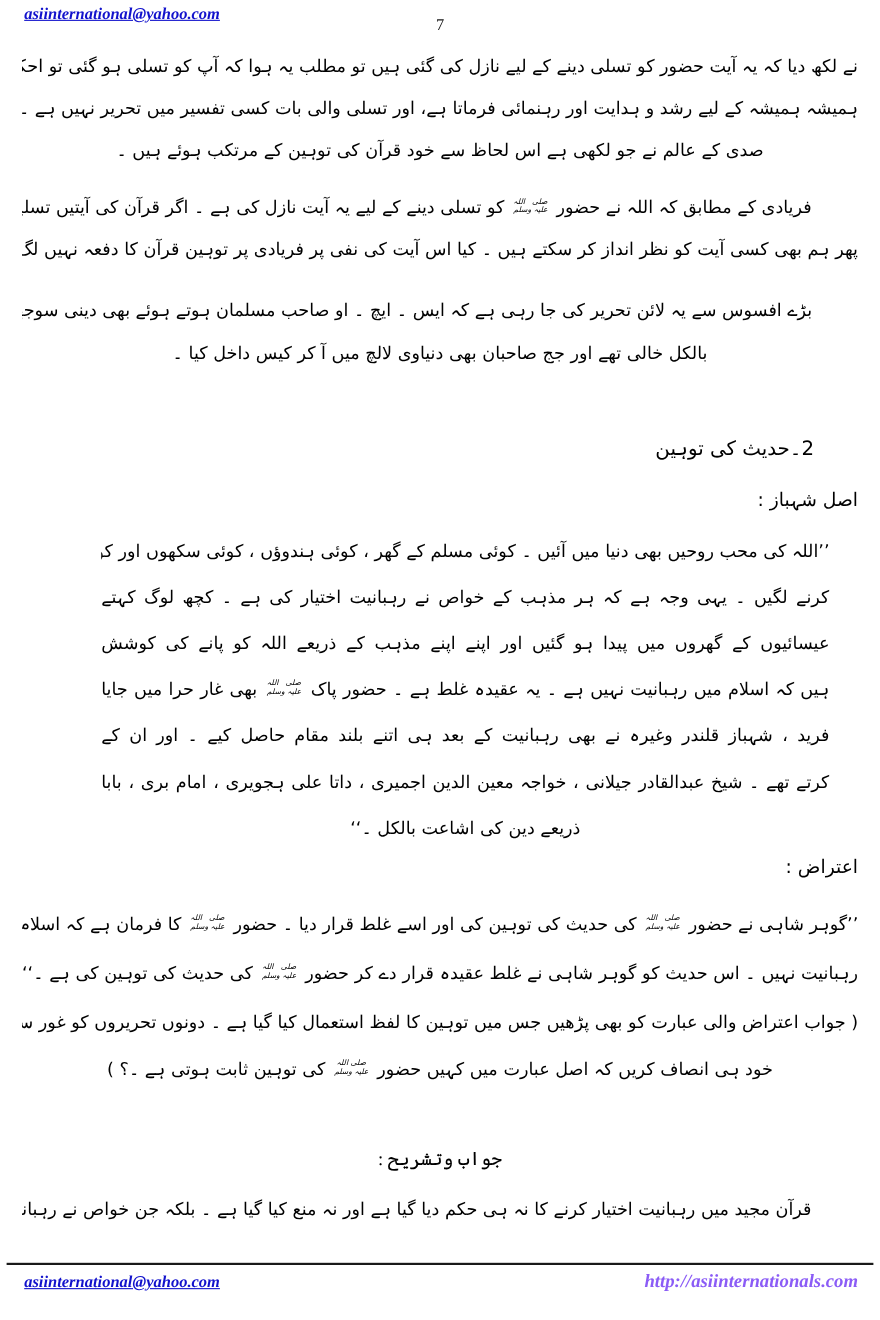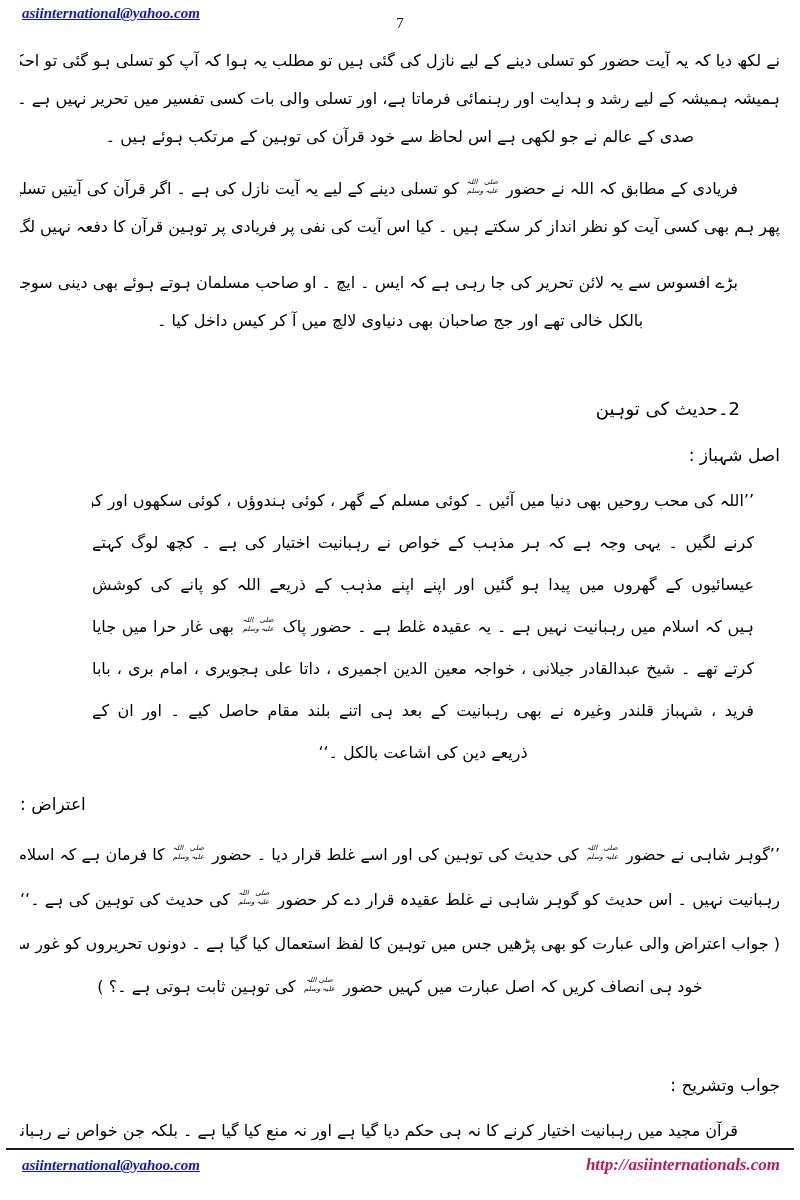--- a/index.html
+++ b/index.html
@@ -31,40 +31,40 @@
   .para2{margin-top:14px;}
   .para3{margin-top:18px;}
   .h2{
     margin:54px 40px 0 0;font-weight:normal;font-size:18px;line-height:30px;
     text-align:right;
   }
   .lbl{line-height:30px;font-size:17px;}
   .lbl-asl{margin-top:16px;text-align:right;}
   .quote{margin:10px 26px 0 72px;}
   .quote .u{line-height:42px;}
-  .lbl-etiraz{margin-top:15px;text-align:left;}
+  .lbl-etiraz{text-align:right;}
   .etiraz{margin-top:13px;}
   .etiraz .u{line-height:45px;}
   .note .u{line-height:43px;}
-  .lbl-jawab{margin-top:62px;text-align:right;}
+  .lbl-jawab{margin-top:46px;text-align:center;font-family:Liberation Serif, serif;}
   .jawab{margin-top:12px;}
   
   .saw{
     display:inline-block;font-size:7px;line-height:1.15;
     vertical-align:middle;margin:0 3px;transform:translateY(-3px);font-style:italic;
   }
   
   .ftr{position:absolute;left:0;right:0;top:1148px;padding:0 4px;}
   .ftr-rule{border-top:2px solid #1a1a1a;margin:0 2px 5px 2px;}
   .ftr-row{display:flex;justify-content:space-between;align-items:baseline;padding:0 16px 0 18px;}
   .ftr-email{
     color:#1212cc;font-weight:bold;font-style:italic;font-size:15px;
     text-decoration:underline;
   }
-  .ftr-url{color:#be185d;font-weight:bold;font-style:italic;font-size:17px;}
+  .ftr-url{color:#8b5cf6;font-weight:bold;font-style:italic;font-size:17px;}
 </style>
 </head>
 <body>
 
 <div class="page">
 
   <div class="hdr">
     <a class="hdr-email">asiinternational@yahoo.com</a>
     <div class="pagenum">7</div>
   </div>
@@ -87,22 +87,22 @@
 
   <div class="u h2" dir="rtl">2۔حدیث کی توہین</div>
 
   <div class="u lbl lbl-asl" dir="rtl">اصل شہباز :</div>
 
   <div class="quote" dir="rtl">
     <div class="u fill">’’اللہ کی محب روحیں بھی دنیا میں آئیں ۔ کوئی مسلم کے گھر ، کوئی ہندوؤں ، کوئی سکھوں اور کوئی</div>
     <div class="u fill">کرنے لگیں ۔ یہی وجہ ہے کہ ہر مذہب کے خواص نے رہبانیت اختیار کی ہے ۔ کچھ لوگ کہتے</div>
     <div class="u fill">عیسائیوں کے گھروں میں پیدا ہو گئیں اور اپنے اپنے مذہب کے ذریعے اللہ کو پانے کی کوشش</div>
     <div class="u fill">ہیں کہ اسلام میں رہبانیت نہیں ہے ۔ یہ عقیدہ غلط ہے ۔ حضور پاک <span class="saw">صلی اللہ<br>علیہ وسلم</span> بھی غار حرا میں جایا</div>
+    <div class="u fill">فرید ، شہباز قلندر وغیرہ نے بھی رہبانیت کے بعد ہی اتنے بلند مقام حاصل کیے ۔ اور ان کے</div>
     <div class="u fill">کرتے تھے ۔ شیخ عبدالقادر جیلانی ، خواجہ معین الدین اجمیری ، داتا علی ہجویری ، امام بری ، بابا</div>
-    <div class="u fill">فرید ، شہباز قلندر وغیرہ نے بھی رہبانیت کے بعد ہی اتنے بلند مقام حاصل کیے ۔ اور ان کے</div>
     <div class="u cent">ذریعے دین کی اشاعت بالکل ۔‘‘</div>
   </div>
 
   <div class="u lbl lbl-etiraz" dir="rtl">اعتراض :</div>
 
   <div class="etiraz" dir="rtl">
     <div class="u fill">’’گوہر شاہی نے حضور <span class="saw">صلی اللہ<br>علیہ وسلم</span> کی حدیث کی توہین کی اور اسے غلط قرار دیا ۔ حضور <span class="saw">صلی اللہ<br>علیہ وسلم</span> کا فرمان ہے کہ اسلام میں</div>
     <div class="u fill">رہبانیت نہیں ۔ اس حدیث کو گوہر شاہی نے غلط عقیدہ قرار دے کر حضور <span class="saw">صلی اللہ<br>علیہ وسلم</span> کی حدیث کی توہین کی ہے ۔‘‘</div>
   </div>
 

